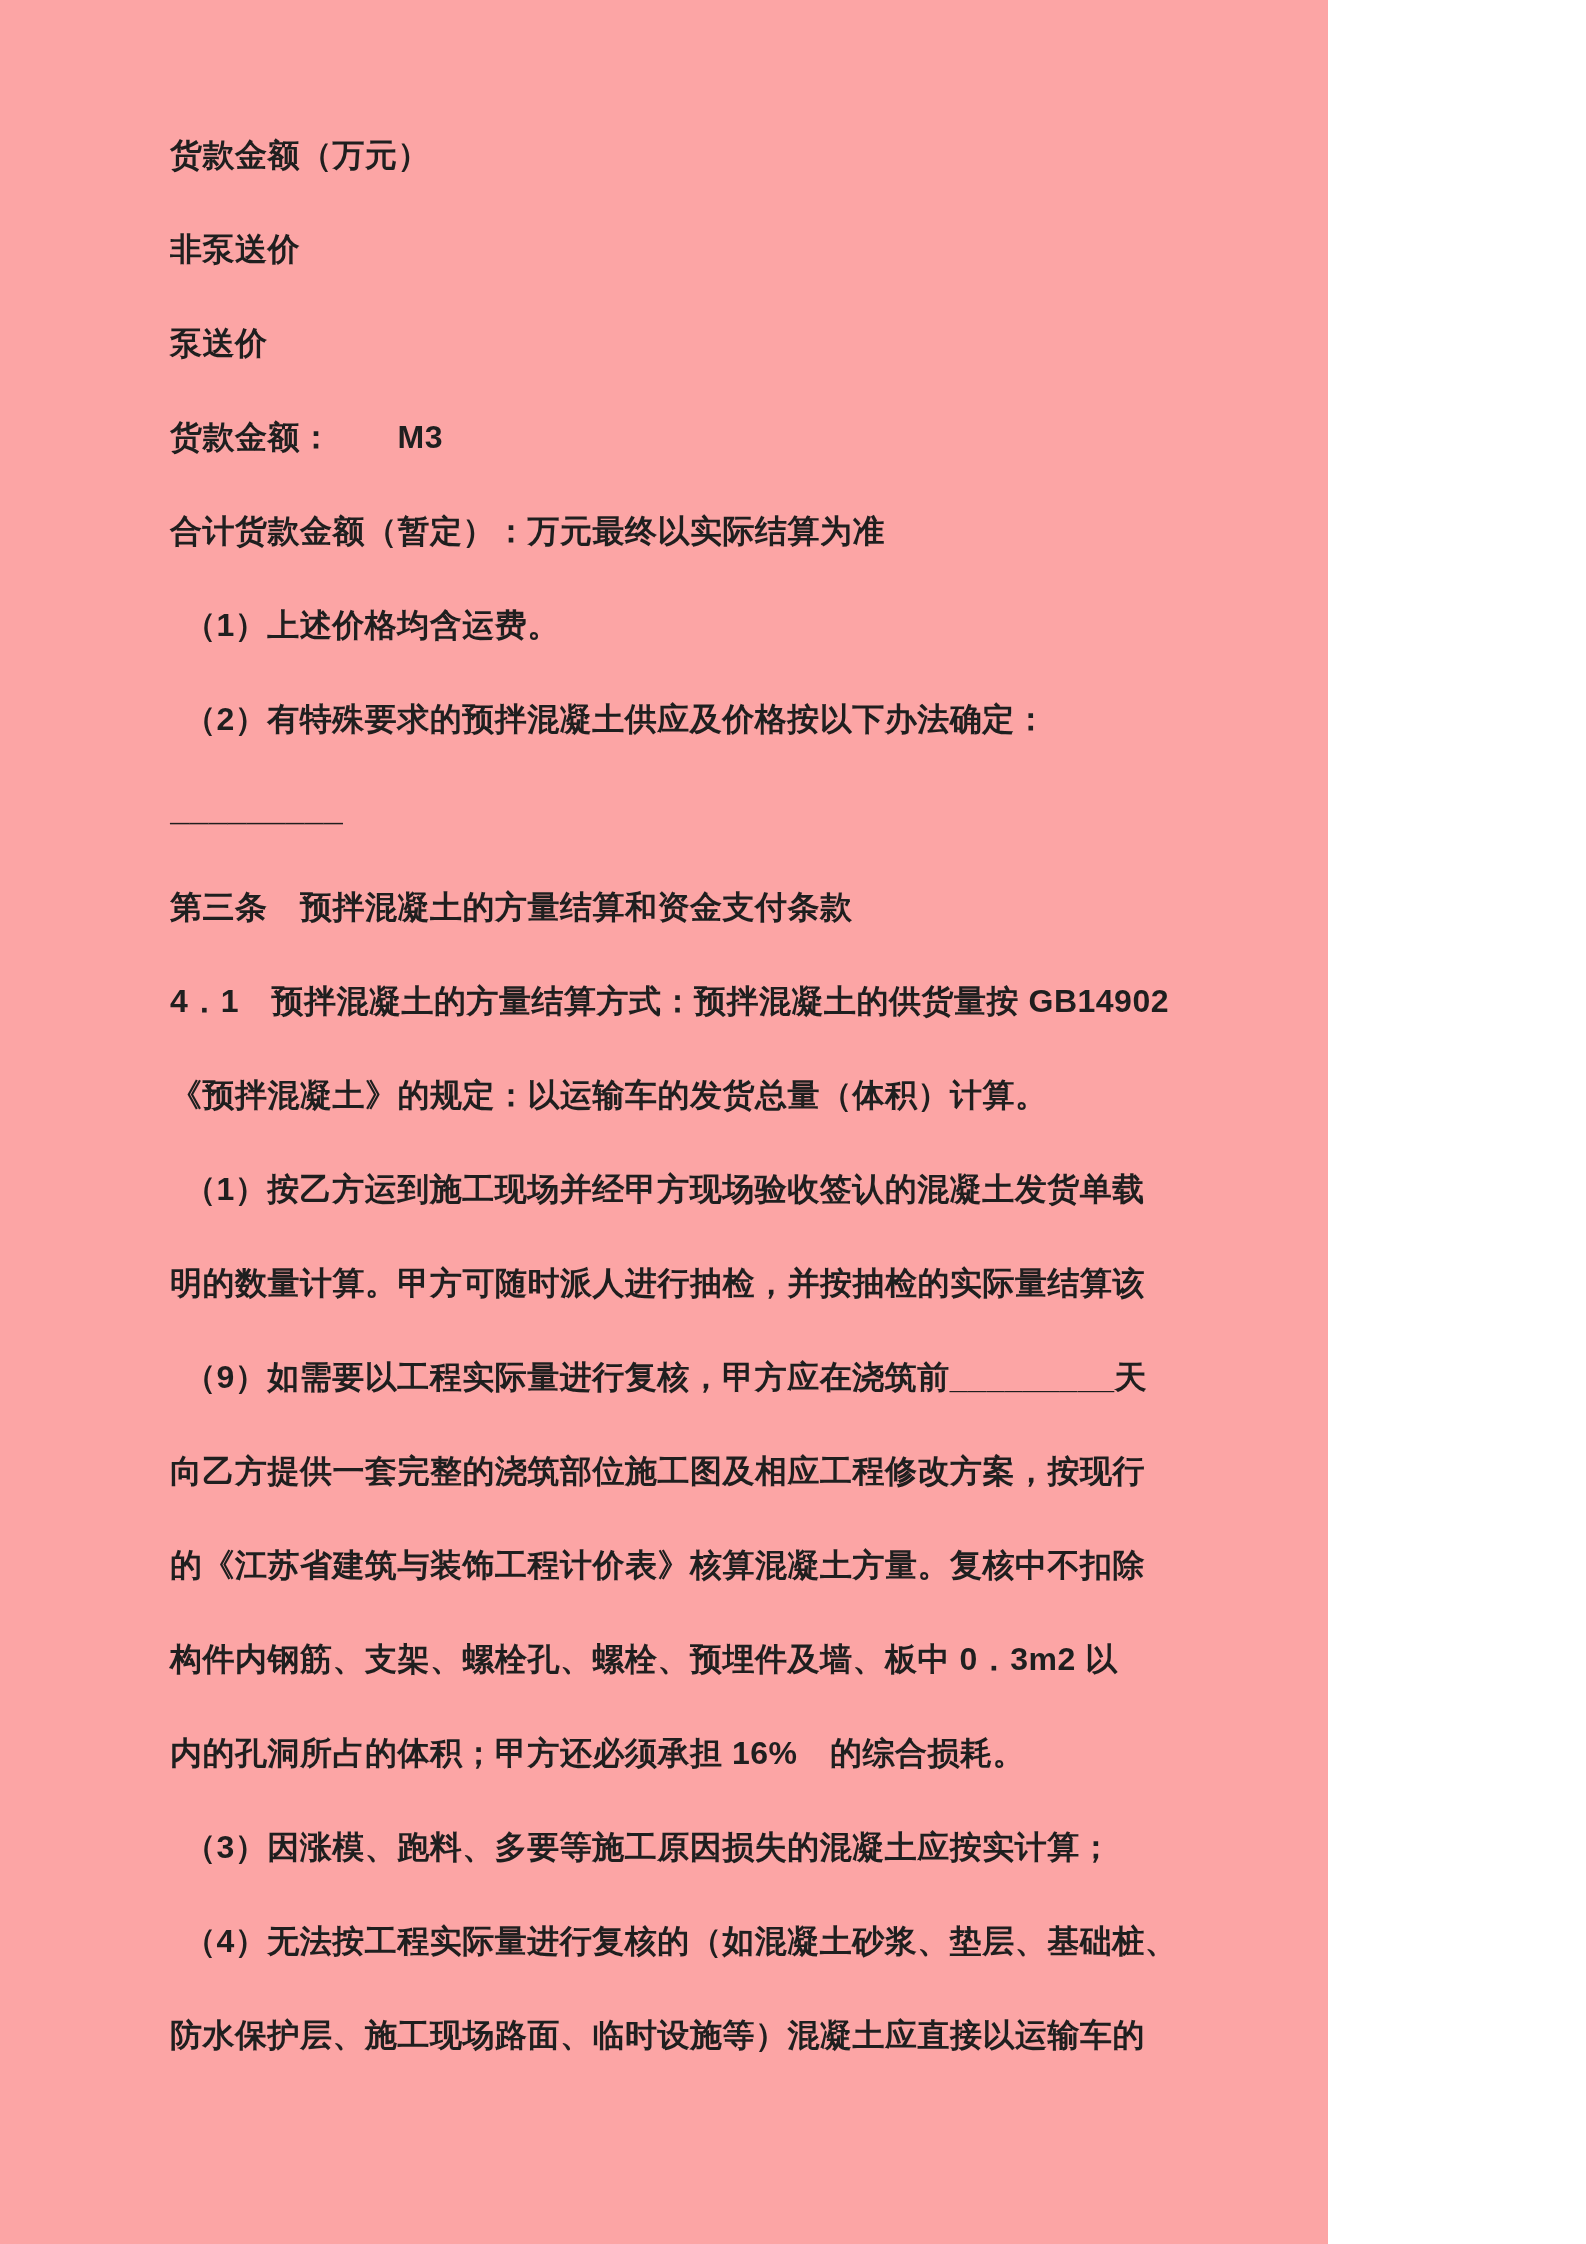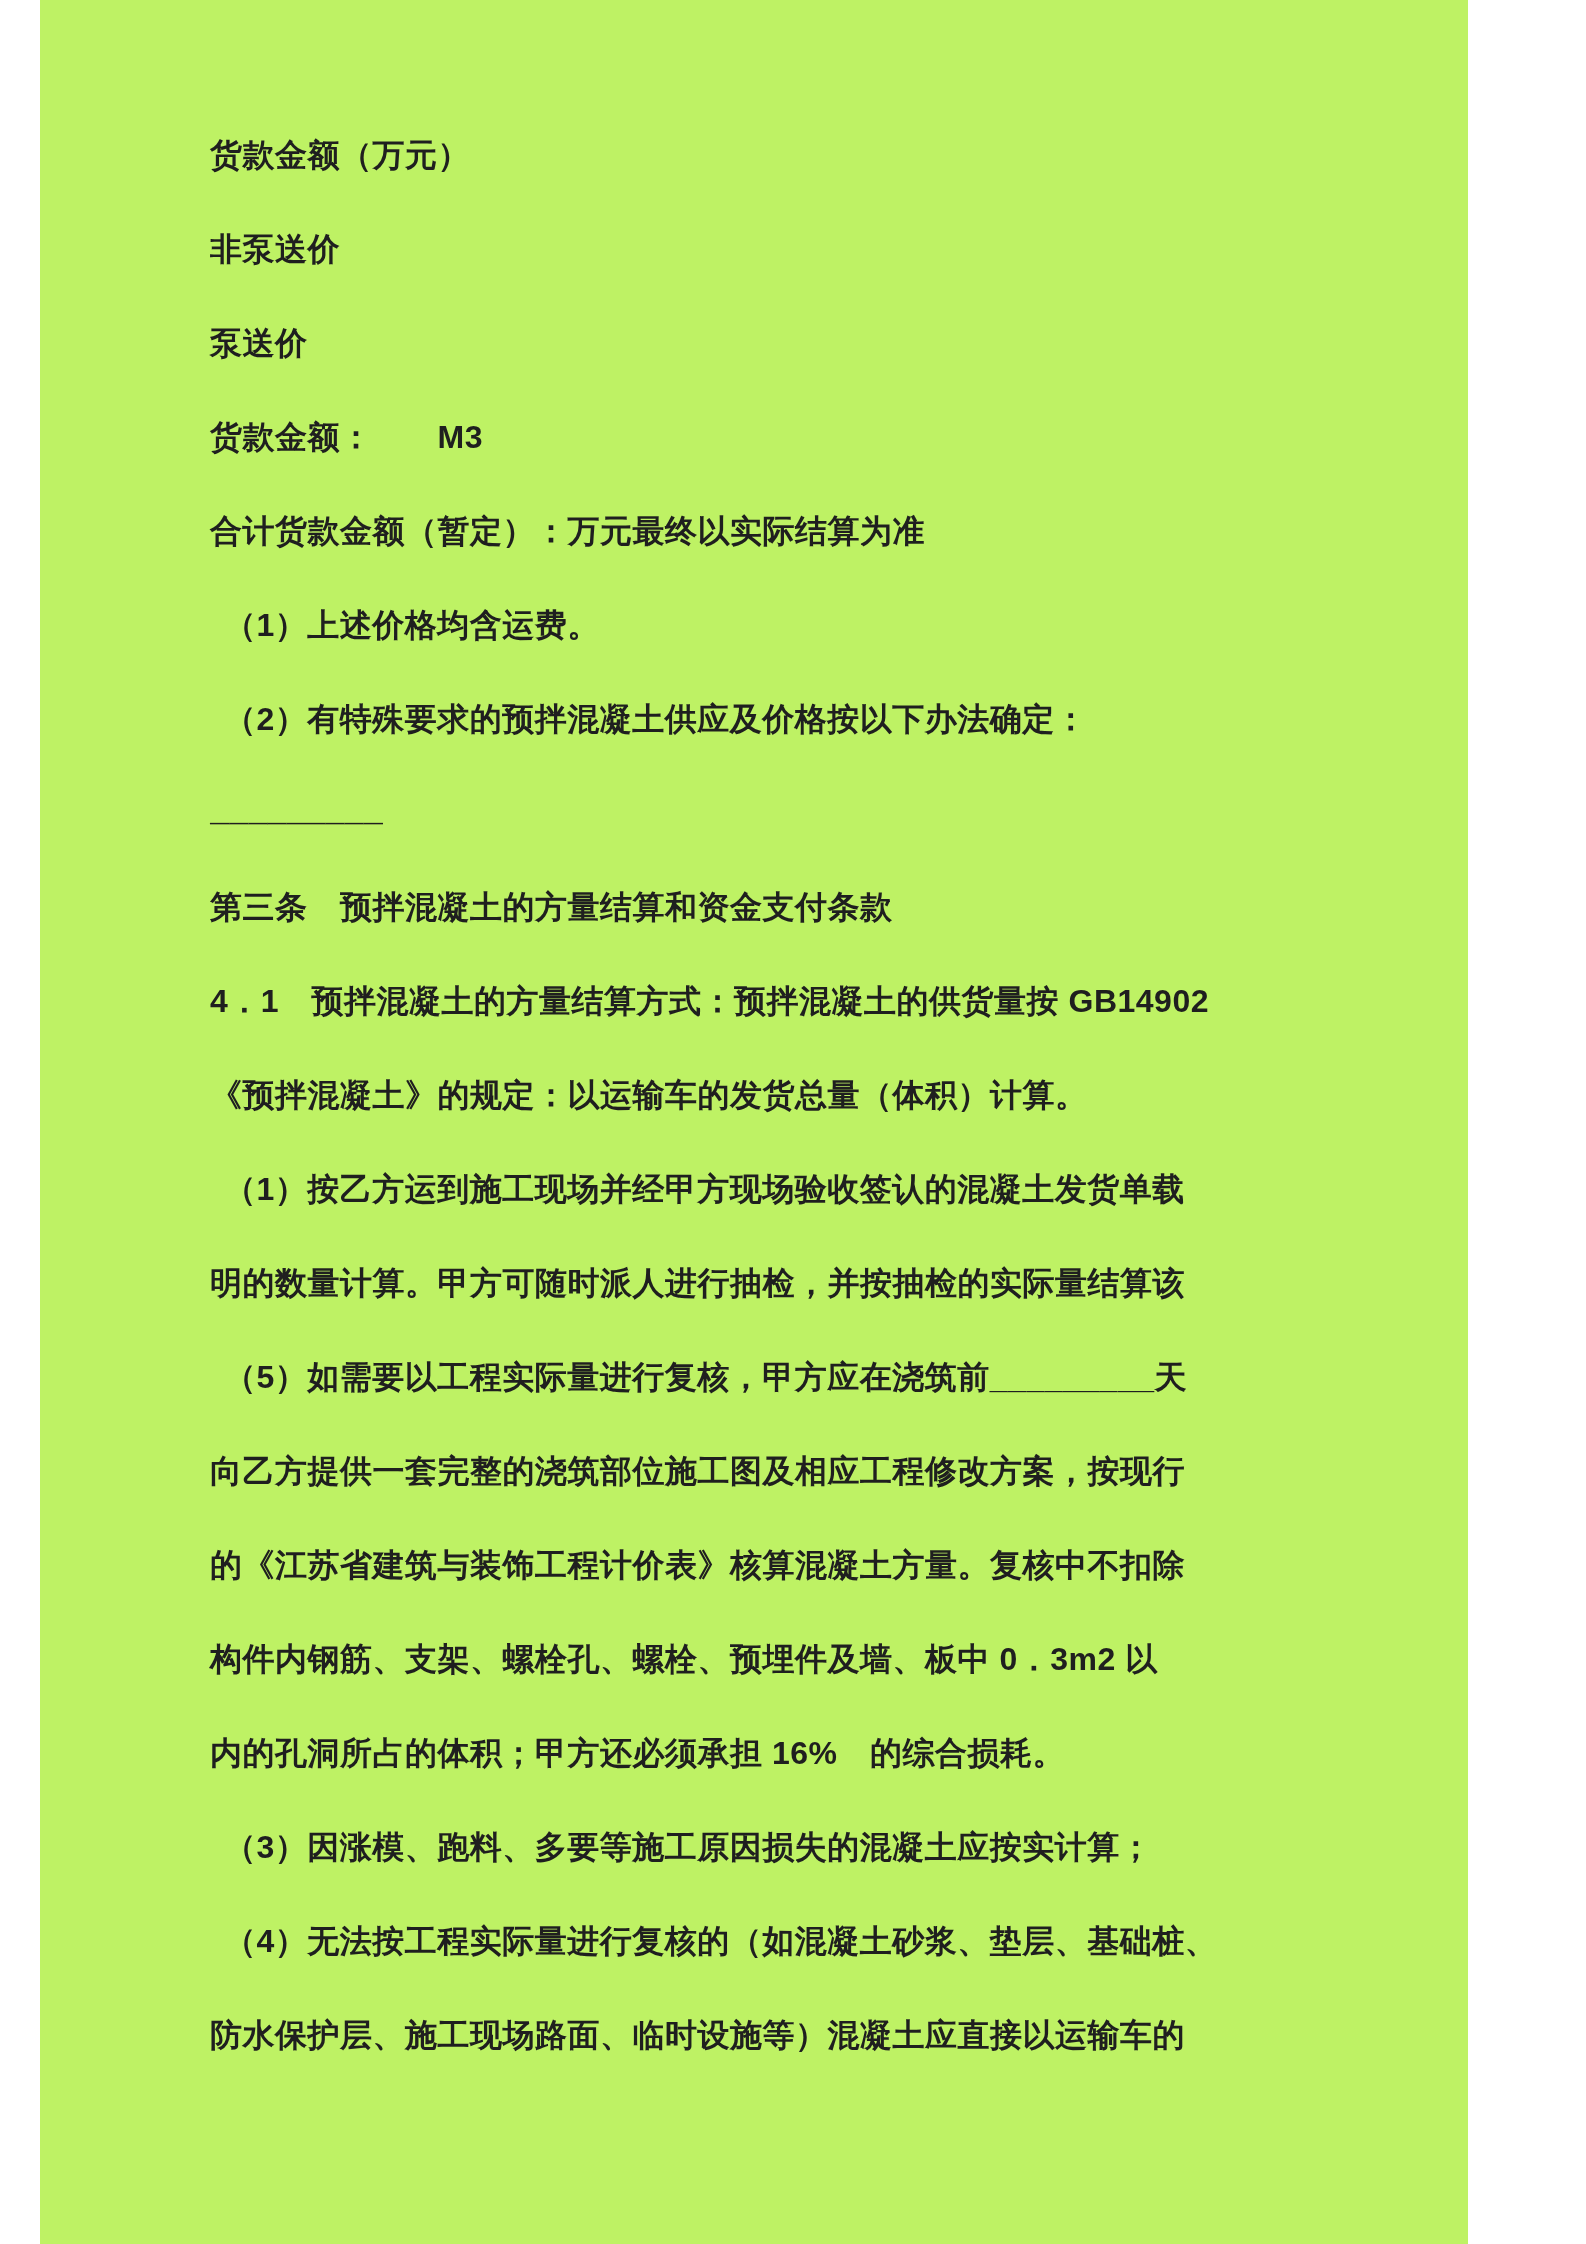--- a/index.html
+++ b/index.html
@@ -2,26 +2,25 @@
 <html><head>
 <meta charset="utf-8">
 <style>
   html, body {
     margin: 0;
     padding: 0;
     background: #ffffff;
   }
   .page {
     position: relative;
-    width: 1428px;
+    width: 1328px;
     height: 2244px;
-    background: #bef264;
+    background: #fca5a5;
     overflow: hidden;
     font-family: "Liberation Sans", "DejaVu Sans", sans-serif;
-    margin-left: 40px;
   }
   .text-block {
     position: absolute;
     top: 108px;
     left: 170px;
     right: 150px;
   }
   .line {
     font-size: 32px;
     font-weight: 700;
@@ -49,21 +48,21 @@
     <div class="line">货款金额：　　M3</div>
     <div class="line">合计货款金额（暂定）：万元最终以实际结算为准</div>
     <div class="line indent">（1）上述价格均含运费。</div>
     <div class="line indent">（2）有特殊要求的预拌混凝土供应及价格按以下办法确定：</div>
     <div class="line blank-line">_________</div>
     <div class="line">第三条　预拌混凝土的方量结算和资金支付条款</div>
     <div class="line">4．1　预拌混凝土的方量结算方式：预拌混凝土的供货量按 GB14902</div>
     <div class="line">《预拌混凝土》的规定：以运输车的发货总量（体积）计算。</div>
     <div class="line indent">（1）按乙方运到施工现场并经甲方现场验收签认的混凝土发货单载</div>
     <div class="line">明的数量计算。甲方可随时派人进行抽检，并按抽检的实际量结算该</div>
-    <div class="line indent">（5）如需要以工程实际量进行复核，甲方应在浇筑前_________天</div>
+    <div class="line indent">（9）如需要以工程实际量进行复核，甲方应在浇筑前_________天</div>
     <div class="line">向乙方提供一套完整的浇筑部位施工图及相应工程修改方案，按现行</div>
     <div class="line">的《江苏省建筑与装饰工程计价表》核算混凝土方量。复核中不扣除</div>
     <div class="line">构件内钢筋、支架、螺栓孔、螺栓、预埋件及墙、板中 0．3m2 以</div>
     <div class="line">内的孔洞所占的体积；甲方还必须承担 16%　的综合损耗。</div>
     <div class="line indent">（3）因涨模、跑料、多要等施工原因损失的混凝土应按实计算；</div>
     <div class="line indent">（4）无法按工程实际量进行复核的（如混凝土砂浆、垫层、基础桩、</div>
     <div class="line">防水保护层、施工现场路面、临时设施等）混凝土应直接以运输车的</div>
   </div>
 </div>
 

